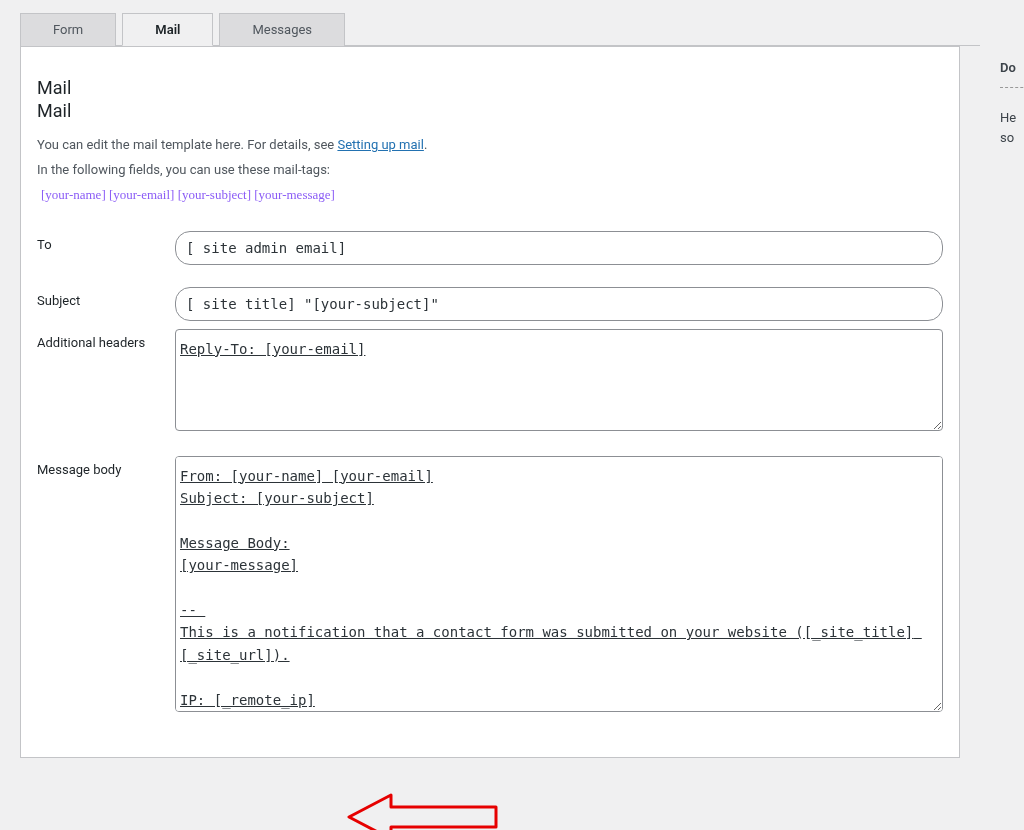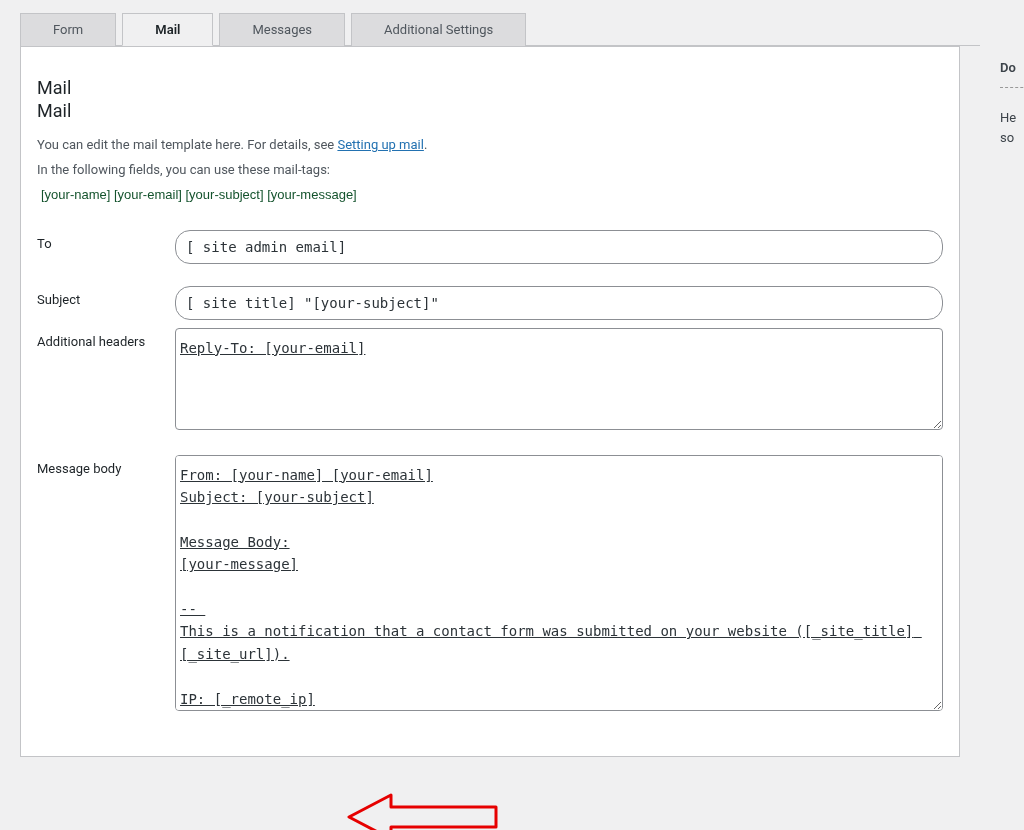--- a/index.html
+++ b/index.html
@@ -51,22 +51,22 @@
       border: 1px solid #c3c4c7;
       margin: 0 20px;
       padding: 30px 16px 20px 16px;
       position: relative;
     }
     h2.sec-title { font-size: 18px; font-weight: 400; color: #1d2327; margin-bottom: 2px; }
     h2.sec-title2 { font-size: 18px; font-weight: 400; color: #1d2327; margin-bottom: 14px; }
     .intro-line { color: #50575e; margin-bottom: 4px; line-height: 1.6; }
     .intro-line a { color: #2271b1; text-decoration: underline; }
     .mailtags-line {
-      font-family: Liberation Sans, sans-serif;
-      color: #14532d;
+      font-family: Liberation Serif, serif;
+      color: #8b5cf6;
       margin: 6px 0 28px 4px;
     }
     .form-row {
       display: flex;
       align-items: flex-start;
       margin-bottom: 22px;
     }
     .form-row.tight { margin-bottom: 8px; }
     .form-label {
       flex: 0 0 138px;
@@ -99,21 +99,20 @@
 </head>
 <body>
 
 <div class="main-wrap">
   <div class="left-panel">
 
     <div class="nav-tabs">
       <div class="nav-tab">Form</div>
       <div class="nav-tab active">Mail</div>
       <div class="nav-tab">Messages</div>
-      <div class="nav-tab">Additional Settings</div>
     </div>
 
     <div class="panel-content">
 
       <h2 class="sec-title">Mail</h2>
       <h2 class="sec-title2">Mail</h2>
 
       <p class="intro-line">
         <span>You can edit the mail template here. For details, see </span><a href="#">Setting up mail</a><span>.</span>
       </p>

